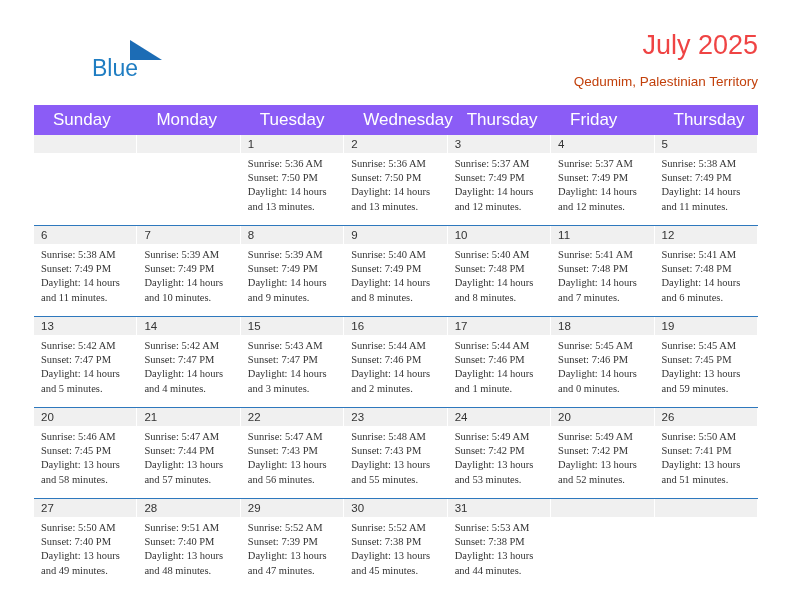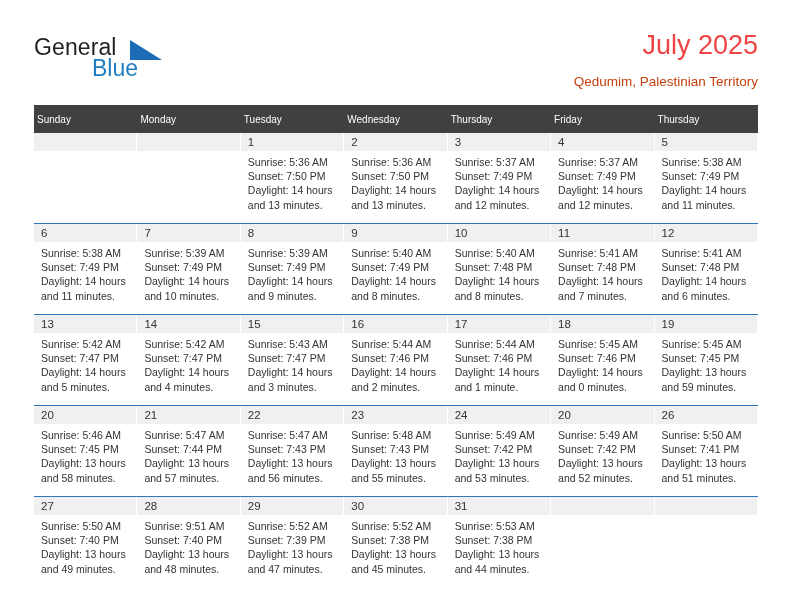--- a/index.html
+++ b/index.html
@@ -86,26 +86,26 @@
   
   .calendar {
     position: absolute;
     left: 34px;
     top: 105px;
     width: 724px;
     border-collapse: collapse;
     table-layout: fixed;
   }
   .calendar th {
-    background: #404040;
+    background: #8b5cf6;
     color: #ffffff;
-    font-size: 10px;
+    font-size: 17px;
     font-weight: normal;
     text-align: left;
-    padding: 5px 0 5px 3px;
+    padding: 5px 0 5px 19px;
     height: 18px;
     border: none;
     vertical-align: middle;
   }
   .calendar td {
     vertical-align: top;
     padding: 0;
     border: none;
     border-top: 1px solid #2e78bd;
     height: 90px;
@@ -126,37 +126,37 @@
     box-sizing: content-box;
   }
   td.empty .daynum-band {
     color: transparent;
   }
   .cell-body {
     padding: 4px 6px 0 7px;
     font-size: 10.5px;
     line-height: 14.2px;
     color: #333333;
+    font-family: Liberation Serif, serif;
   }
   .cell-body div {
     white-space: nowrap;
   }
   .cell-body .daylight {
     white-space: normal;
   }
 </style>
 </head>
 <body>
 
 <div class="page">
 
   <div class="header">
 
     <div class="logo">
-      <span class="logo-general">General</span>
       <span class="logo-tri"></span>
       <span class="logo-blue">Blue</span>
     </div>
 
     <div class="title-wrap">
       <div class="cal-title">July 2025</div>
       <div class="cal-subtitle">Qedumim, Palestinian Territory</div>
     </div>
 
   </div>

